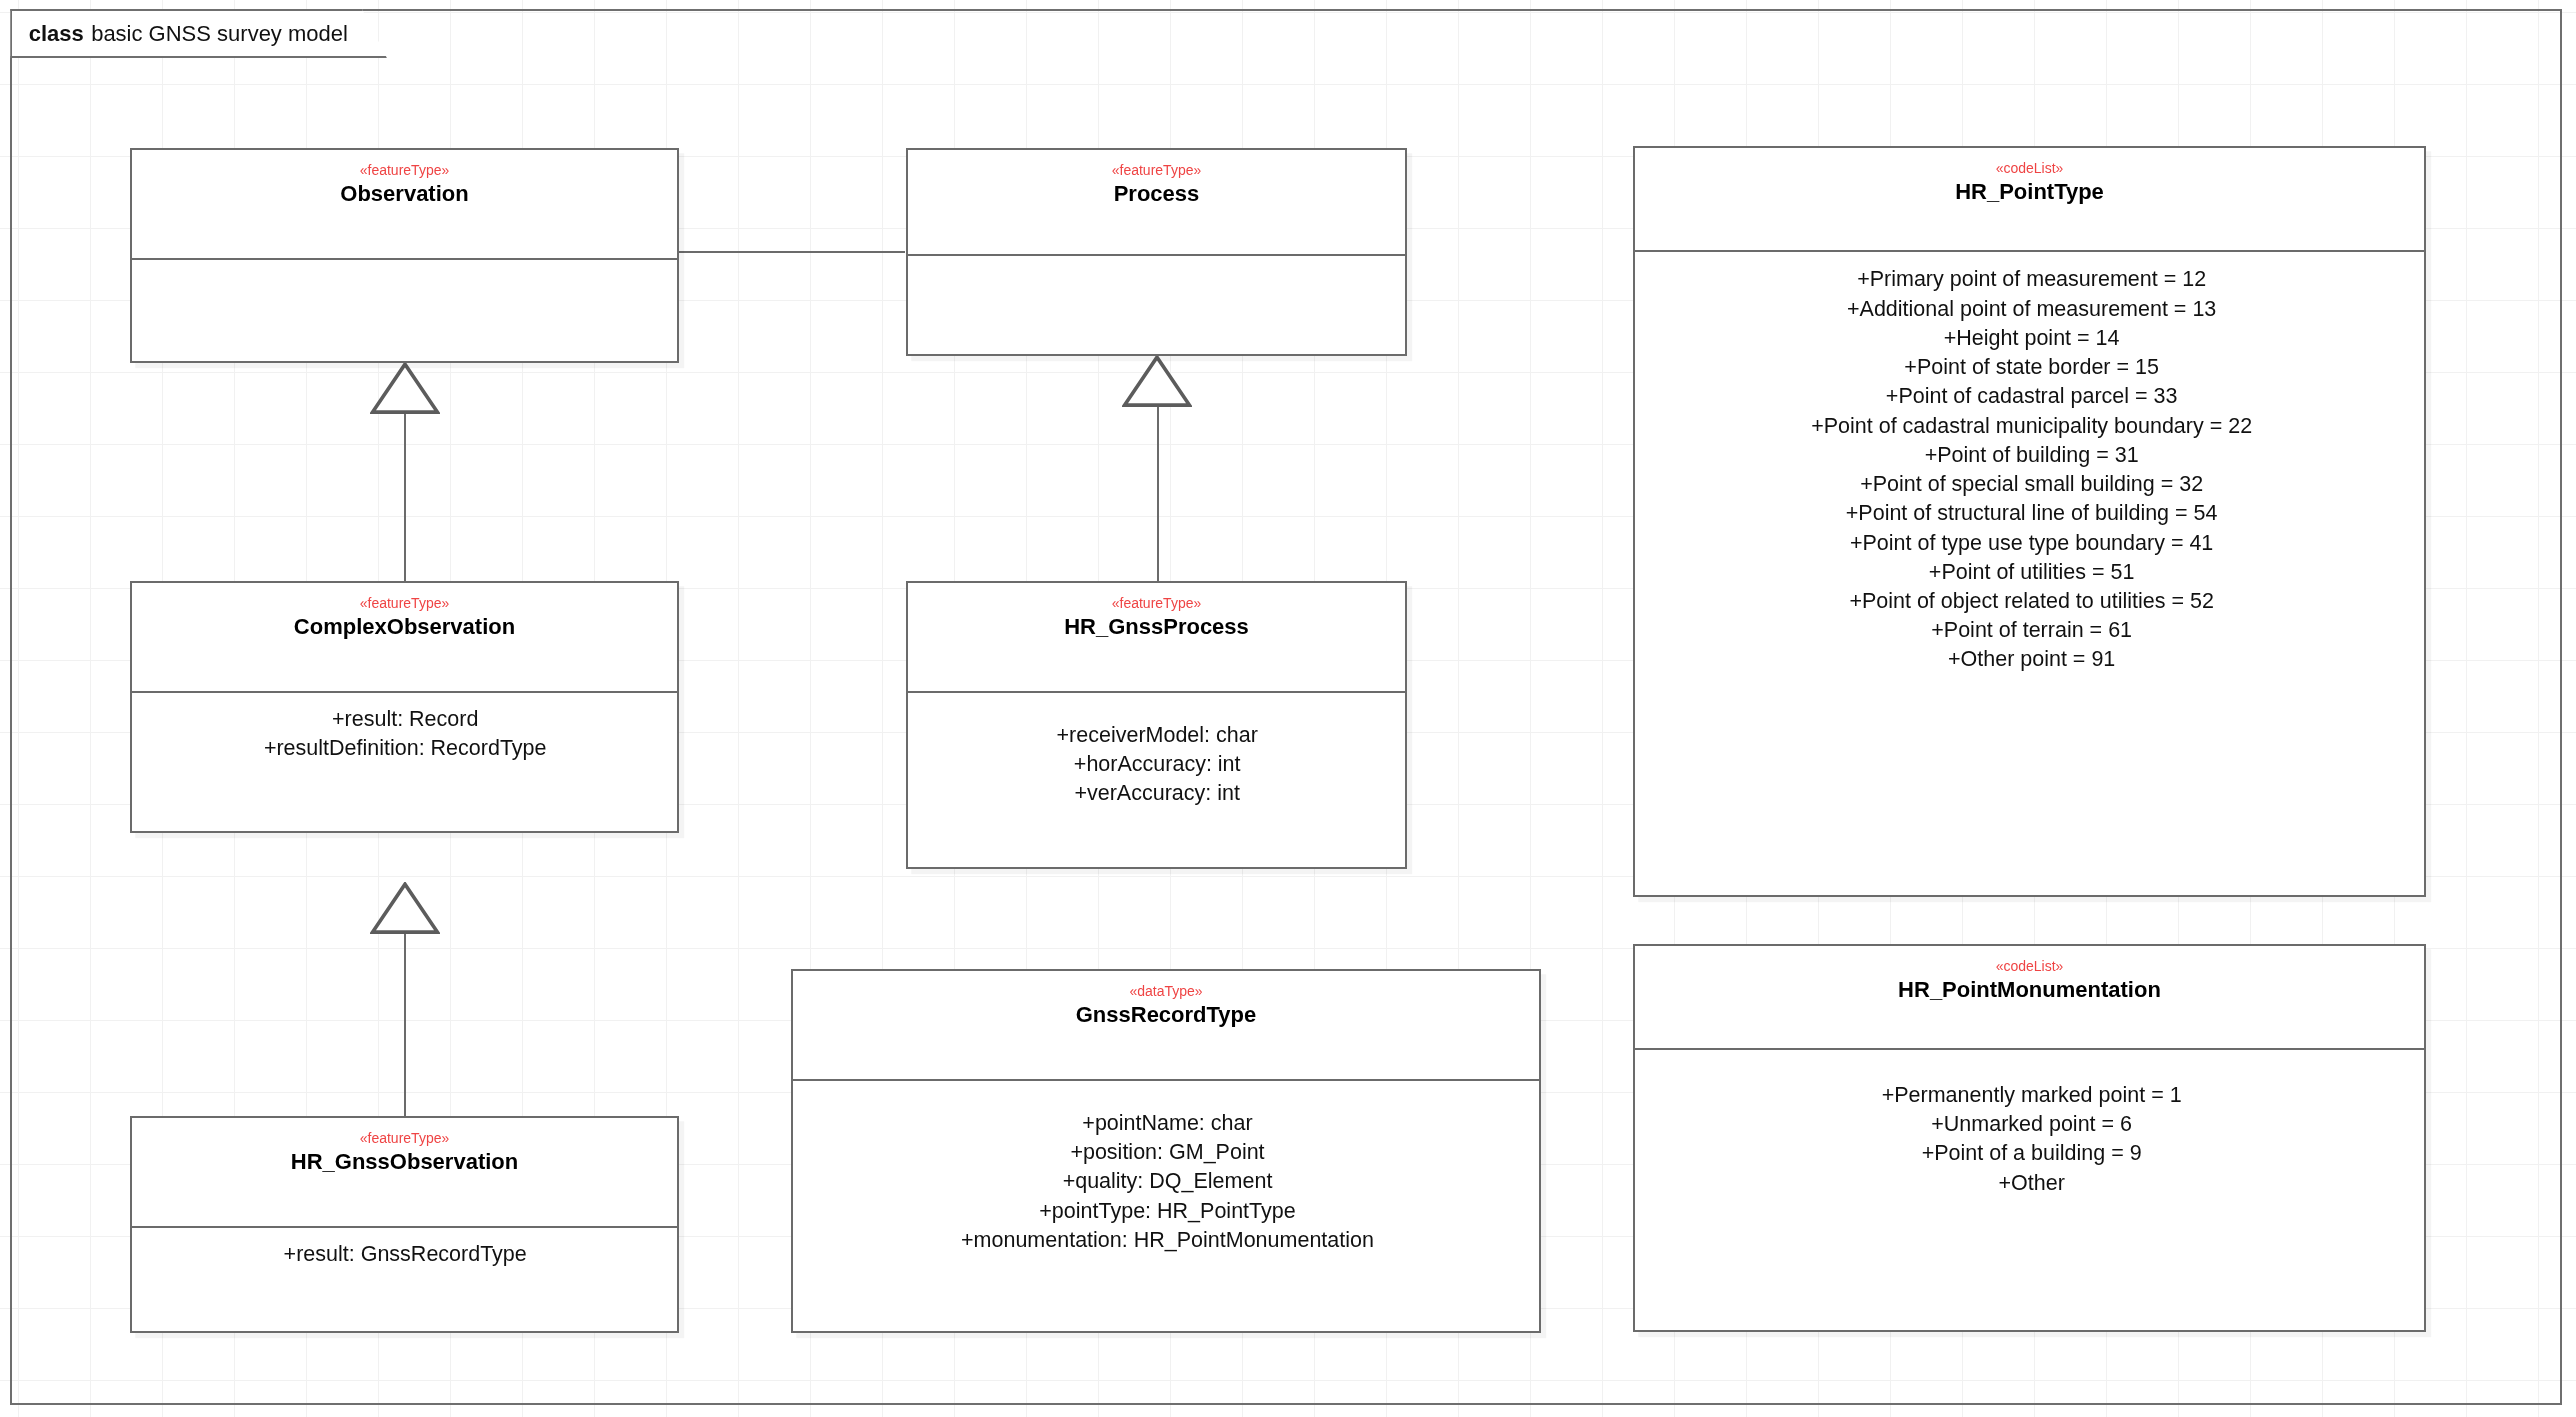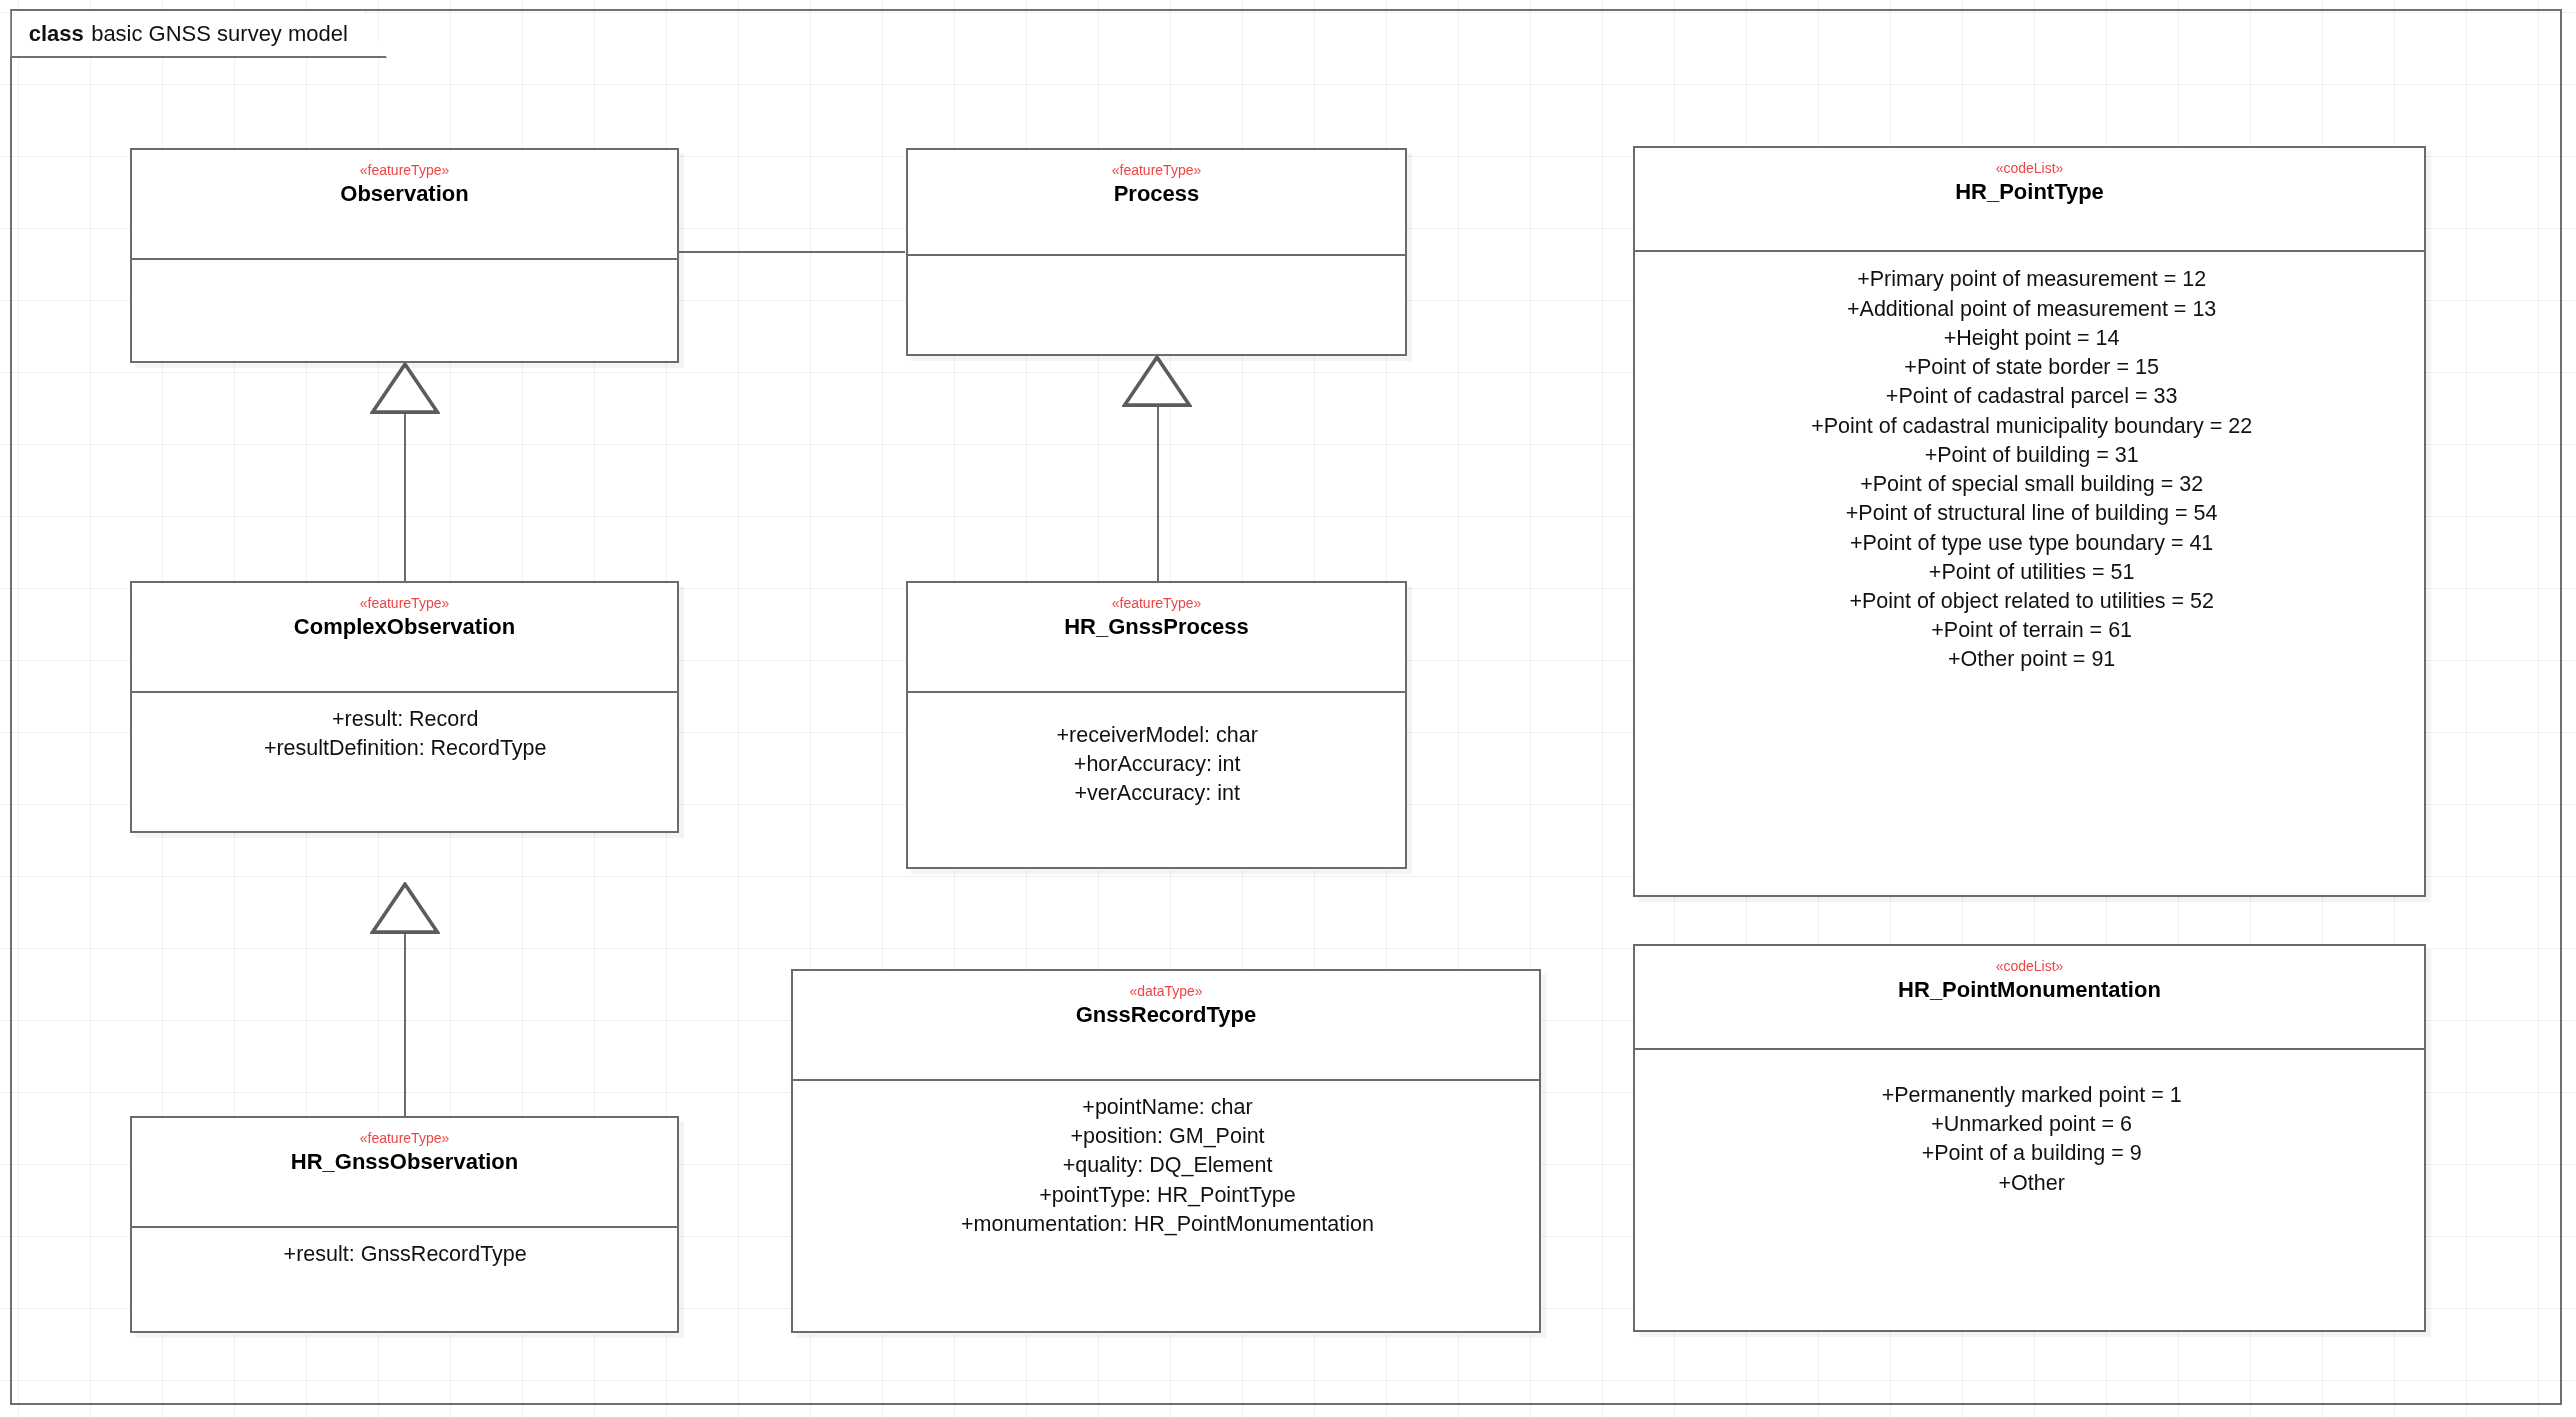--- a/index.html
+++ b/index.html
@@ -213,21 +213,21 @@
       <div class="attr">+horAccuracy: int</div>
       <div class="attr">+verAccuracy: int</div>
     </div>
   </div>
 
   <div class="uml" style="left:791px; top:969px; width:750px; height:364px;">
     <div class="uml-head" style="height:110px;">
       <div class="stereo">«dataType»</div>
       <div class="cname">GnssRecordType</div>
     </div>
-    <div class="uml-body" style="padding-left:15px; padding-top:12px;">
+    <div class="uml-body" style="padding-left:15px; padding-top:28px;">
       <div class="attr">+pointName: char</div>
       <div class="attr">+position: GM_Point</div>
       <div class="attr">+quality: DQ_Element</div>
       <div class="attr">+pointType: HR_PointType</div>
       <div class="attr">+monumentation: HR_PointMonumentation</div>
     </div>
   </div>
 
   <div class="uml" style="left:1633px; top:944px; width:793px; height:388px;">
     <div class="uml-head" style="height:104px;">

